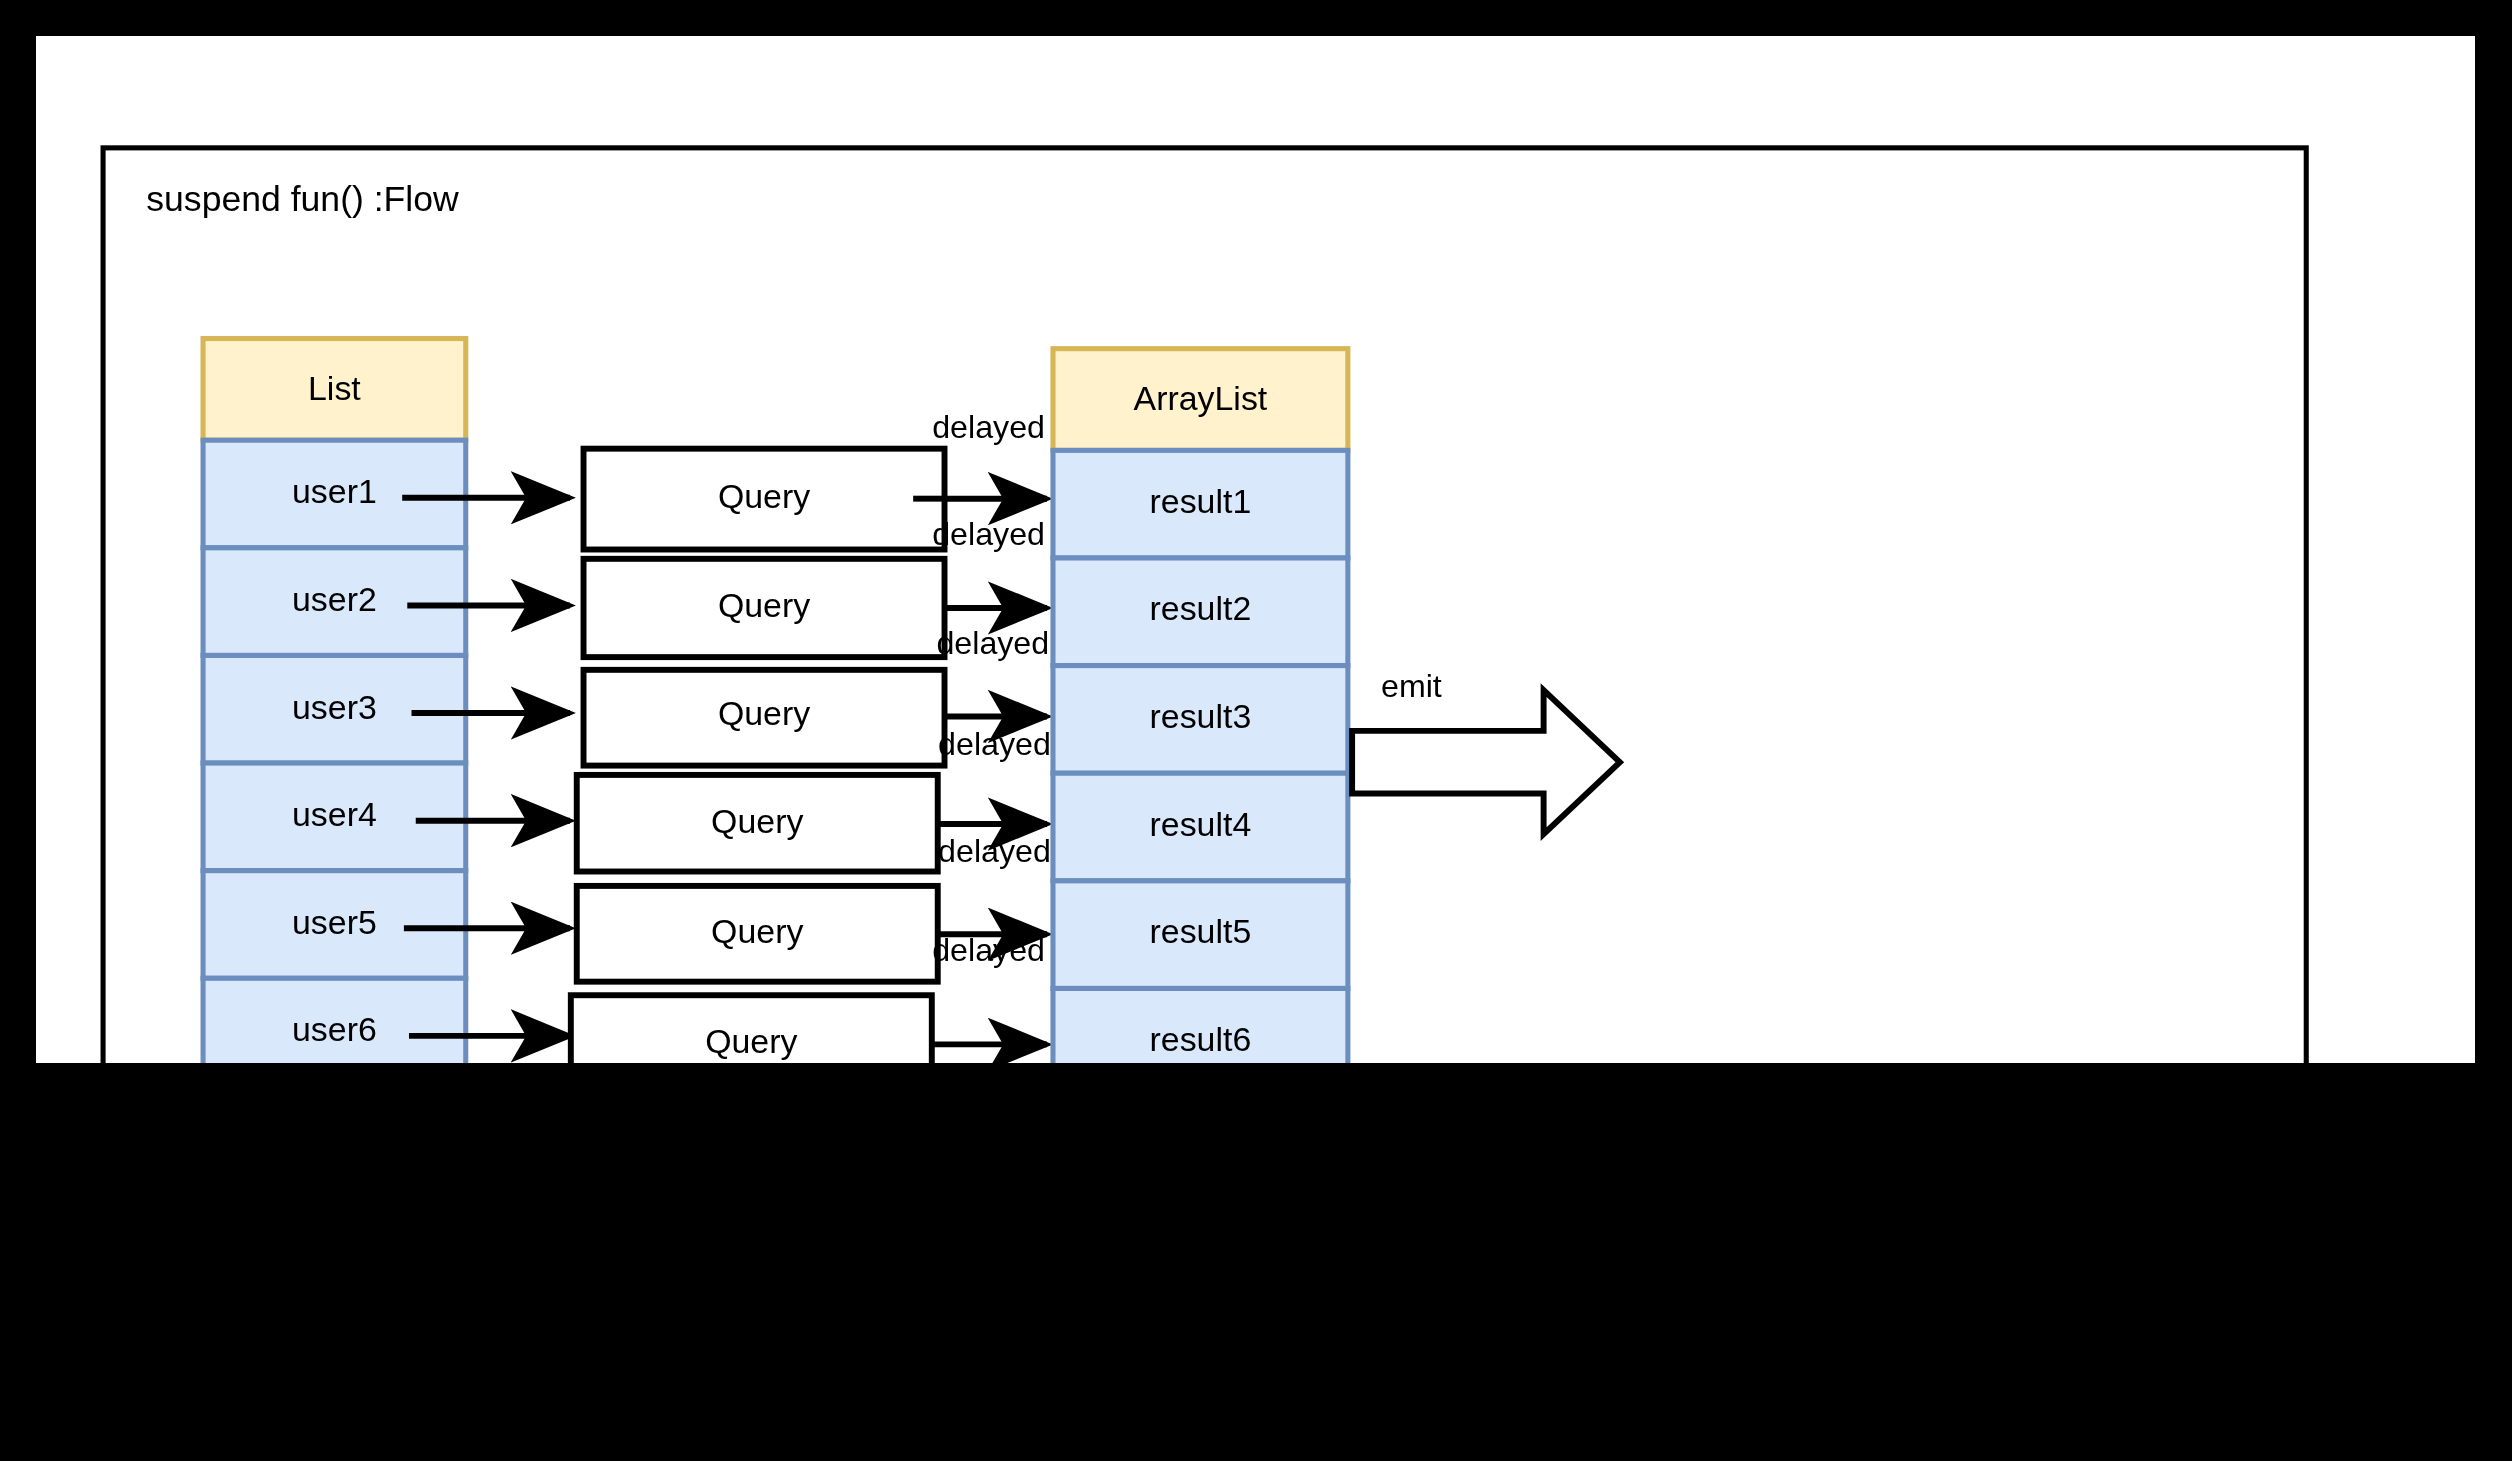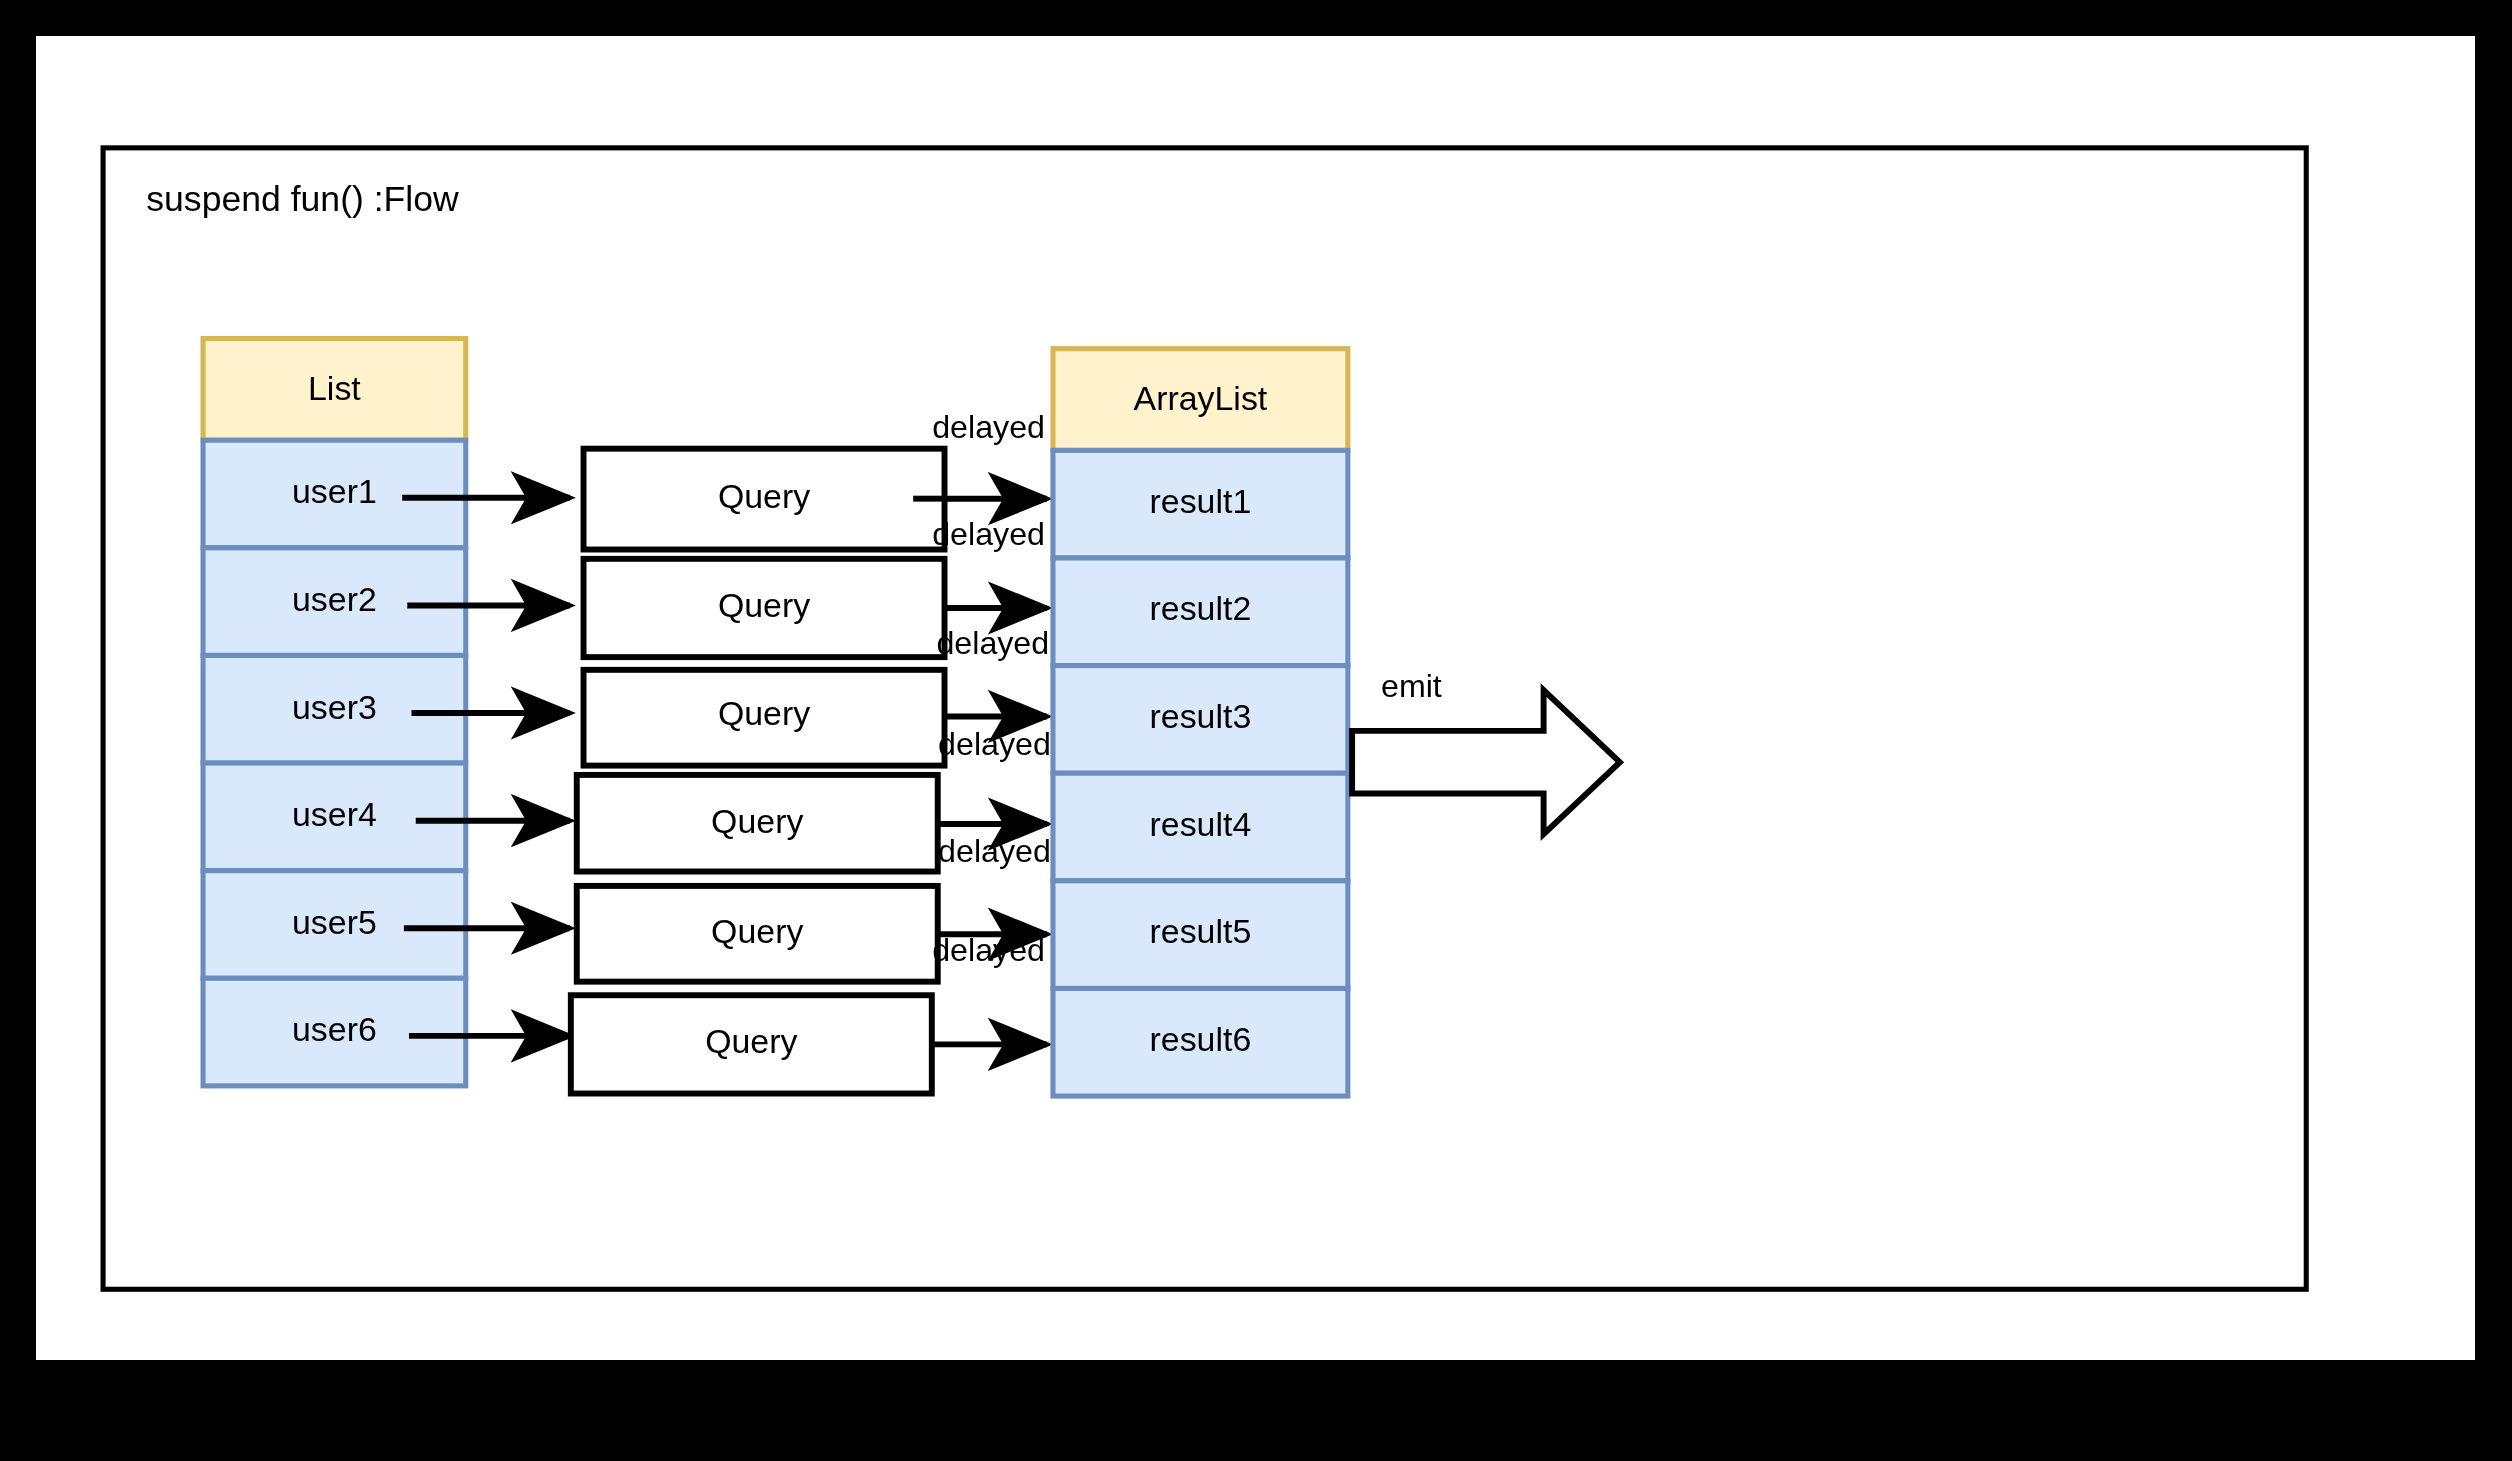--- a/index.html
+++ b/index.html
@@ -17,21 +17,21 @@
     left: 0; top: 0;
     width: 2512px;
     height: 1461px;
     background: #000000;
   }
   #canvas {
     position: absolute;
     left: 36px;
     top: 36px;
     width: 2439px;
-    height: 1324px;
+    height: 1027px;
     background: #ffffff;
     overflow: hidden;
   }
   svg#diagram {
     position: absolute;
     left: 0; top: 0;
     width: 2439px;
     height: 1388px;
     display: block;
   }

